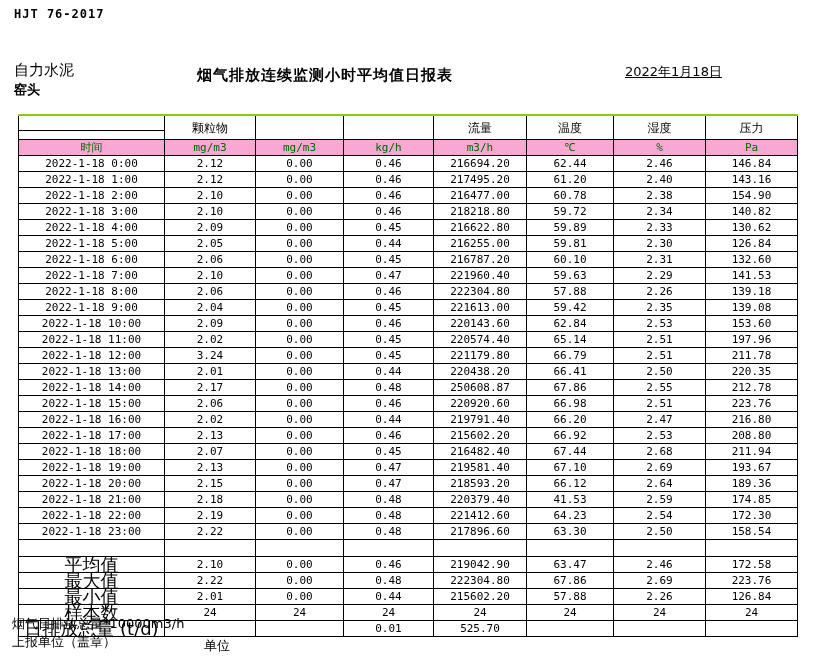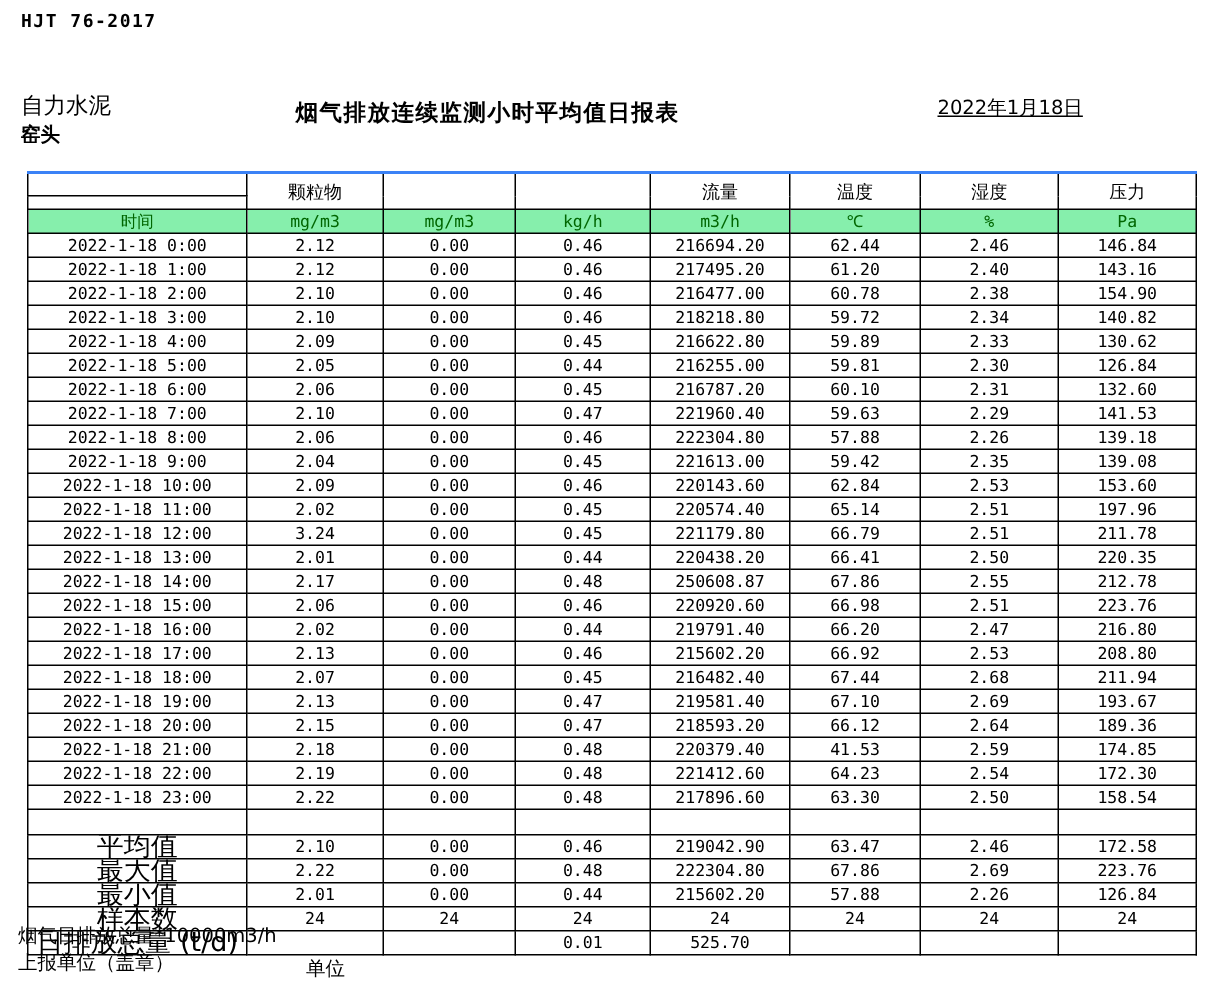--- a/index.html
+++ b/index.html
@@ -13,30 +13,30 @@
   .company { left:14px; top:61px; font-size:15px; font-weight:normal; }
   .location { left:14px; top:81px; font-size:13px; font-weight:bold; }
   .date { left:625px; top:63px; font-size:13px;text-decoration:underline; }
   .footer-note { left:12px; top:615px; font-size:13px; }
   .footer-report { left:12px; top:633px; font-size:13px; }
   .footer-unit { left:204px; top:637px; font-size:13px; }
 
   table.report {
     position:absolute; left:18px; top:114px;
     border-collapse:collapse; table-layout:fixed;
-    border-top:2px solid #3b82f6;
+    border-top:2px solid #84cc16;
   }
   table.report td {
     border:1px solid #000; padding:0 2px; text-align:center;
     height:15px; line-height:14px; font-size:11px;
     overflow:hidden; white-space:nowrap;
   }
   tr.hdr-a td { height:14px; font-size:12px; }
   tr.hdr-a2 td { height:8px; }
-  tr.units td { background:#86efac; color:#006600; height:15px; }
+  tr.units td { background:#f9a8d4; color:#006600; height:15px; }
   .mono { font-family:"DejaVu Sans Mono", monospace; }
   tr.spacer td { height:16px; }
   tr.summary td.lbl { font-size:18px;text-align:center; }
 </style>
 </head>
 <body>
 
 <div class="abs doc-code">HJT  76-2017</div>
 <div class="abs title">烟气排放连续监测小时平均值日报表</div>
 <div class="abs company">自力水泥</div>

